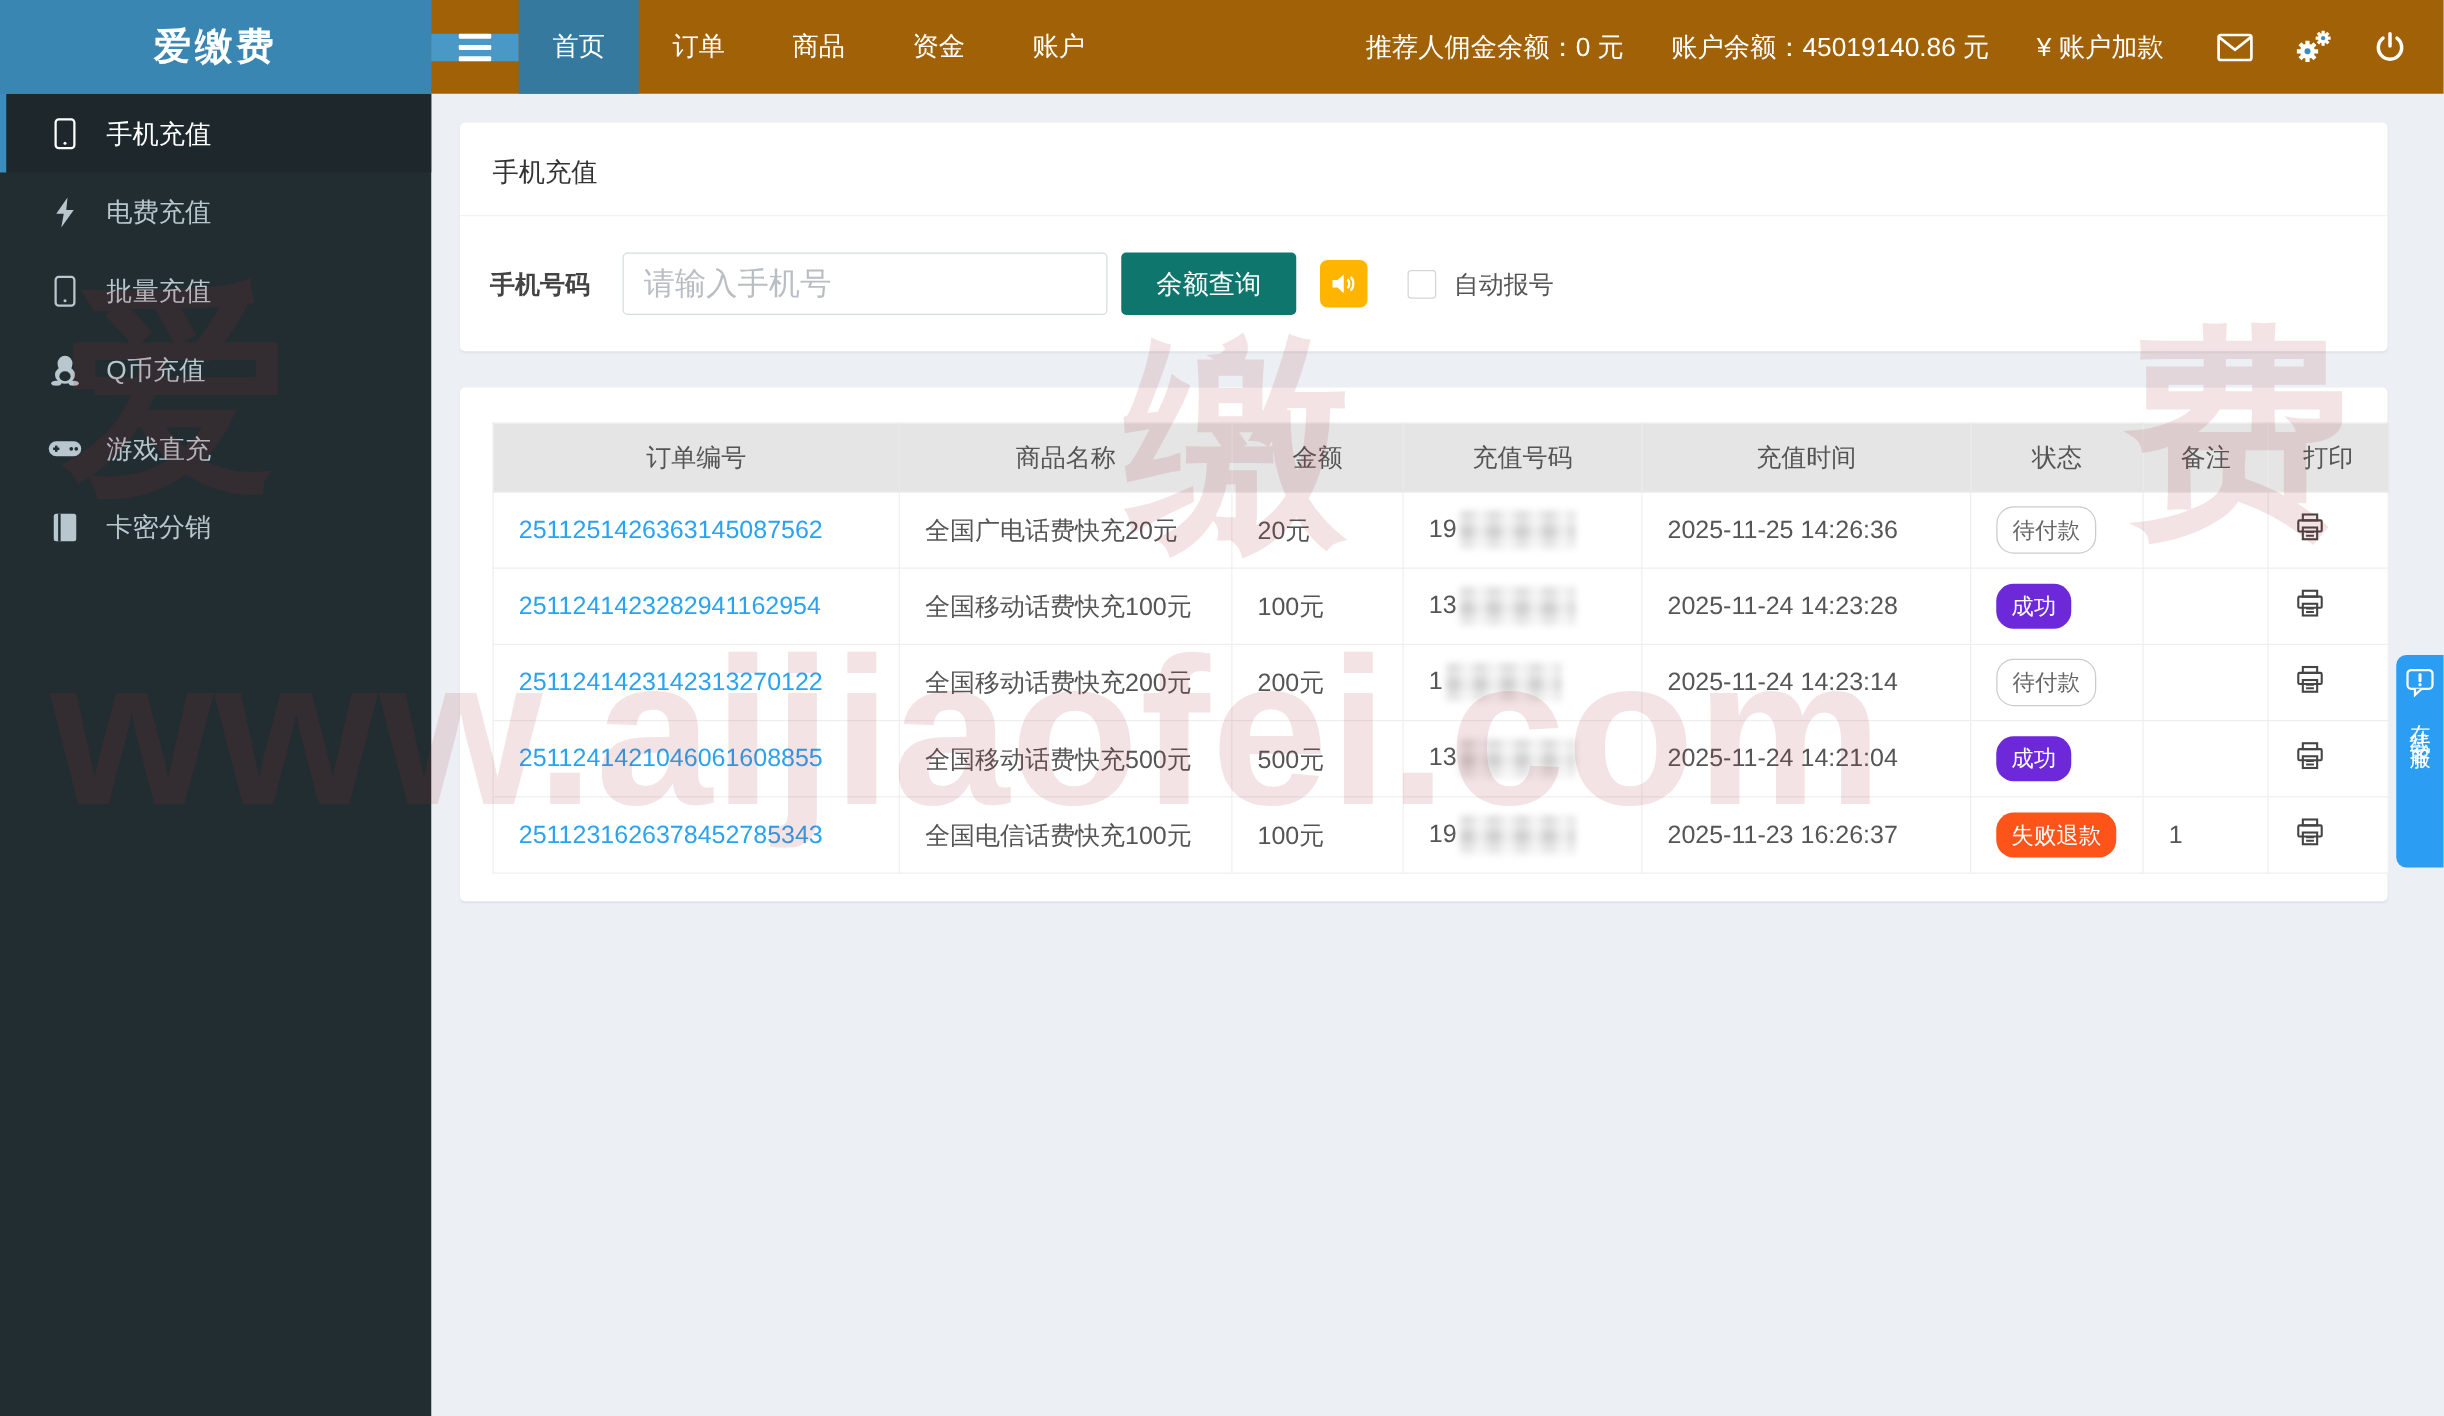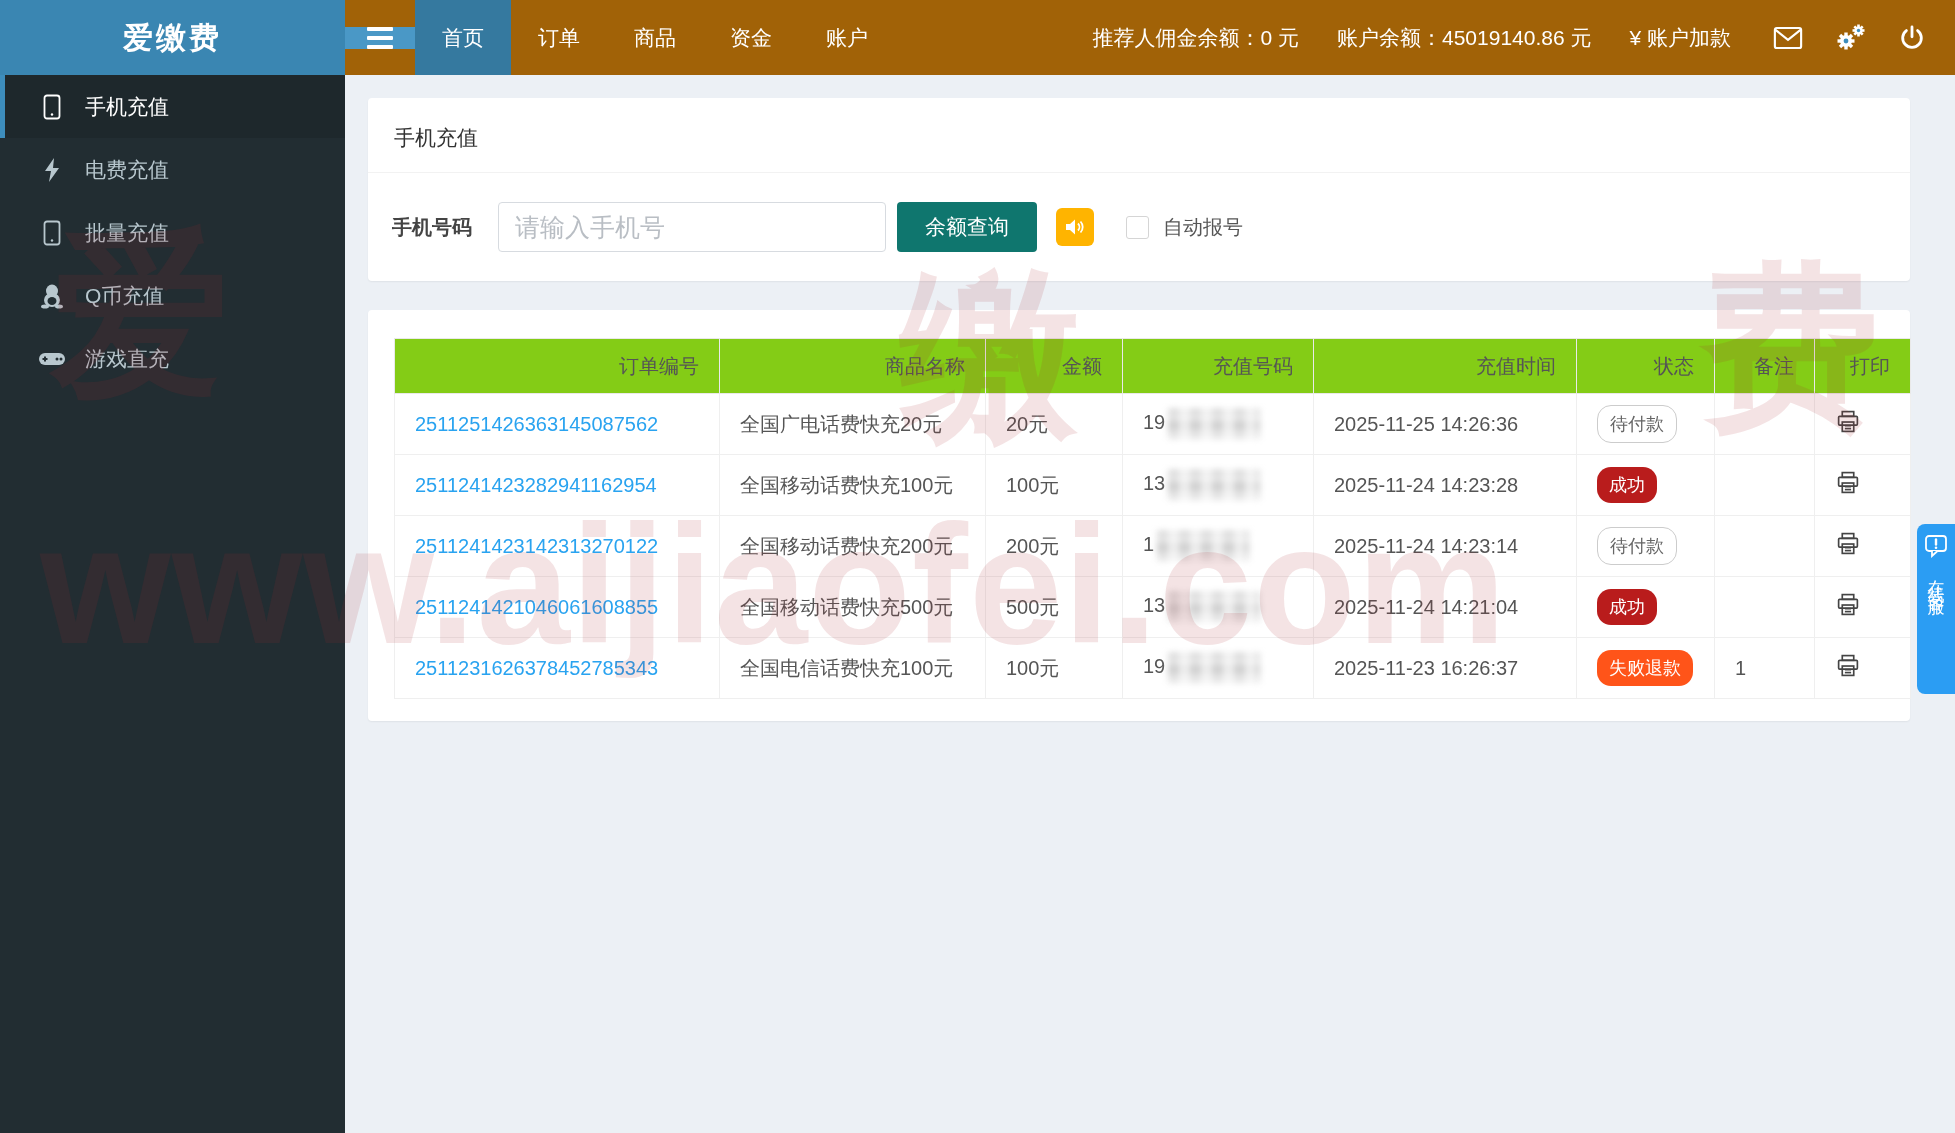--- a/index.html
+++ b/index.html
@@ -34,35 +34,35 @@
   .phone-input { width:388px; height:50px; border:1px solid #d7dbe0; border-radius:4px; font-size:25px; padding:0 16px; color:#333; outline:none; }
   .phone-input::placeholder { color:#b9bec4; }
   .btn-query { width:140px; height:50px; margin-left:11px; background:#0f766e; border:none; border-radius:4px; color:#fff; font-size:21px; cursor:pointer; }
   .btn-speaker { width:38px; height:38px; margin-left:19px; background:#ffb400; border:none; border-radius:6px; display:flex; align-items:center; justify-content:center; cursor:pointer; }
   .checkbox { width:23px; height:23px; margin-left:32px; background:#fff; border:1px solid #d5d5d5; border-radius:3px; display:inline-block; cursor:pointer; flex:none; }
   .cb-label { font-size:20px; color:#555; margin-left:14px; }
 
   
   .orders-panel { margin-top:29px; padding:28px 26px 22px 26px; }
   table { width:100%; border-collapse:collapse; table-layout:fixed; }
-  th { background:#84cc16; font-weight:normal; color:#555; font-size:20px; text-align:right; height:55px; padding:0 20px; border:1px solid #e9e9e9; }
+  th { background:#e5e5e5; font-weight:normal; color:#555; font-size:20px; text-align:center; height:55px; padding:0 20px; border:1px solid #e9e9e9; }
   td { height:61px; font-size:20px; color:#555; padding:0 20px; border:1px solid #efefef; background:#fff; }
   col.c-order { width:325px; } col.c-prod { width:266px; } col.c-amt { width:137px; }
   col.c-phone { width:191px; } col.c-time { width:263px; } col.c-status { width:138px; }
   col.c-remark { width:100px; } col.c-print { width:96px; }
   .order-link { color:#29a3f0; text-decoration:none; cursor:pointer; }
   .phone-cell { white-space:nowrap; }
   .blur-block { display:inline-block; vertical-align:middle; width:92px; height:30px; margin-left:3px; border-radius:2px;
     background:
       repeating-linear-gradient(0deg, rgba(255,255,255,.45) 0 9px, rgba(0,0,0,0) 9px 18px),
       repeating-linear-gradient(90deg,#cfcfcf 0 11px,#ececec 11px 22px);
     filter:blur(3px); }
   .badge { display:inline-block; font-size:18px; border-radius:14px; padding:6px 12px; }
   .badge-pending { background:#fff; border:1px solid #ccc; color:#666; }
-  .badge-success { background:#b91c1c; color:#fff; }
+  .badge-success { background:#6d28d9; color:#fff; }
   .badge-failed { background:#ff5419; color:#fff; }
   .print-btn { display:inline-flex; cursor:pointer; }
   .more-btn { display:block; width:100%; height:53px; margin-top:11px; background:#2196f3; border:none; border-radius:4px; color:#fff; font-size:22px; cursor:pointer; }
 
   
   .service-tab { position:absolute; top:524px; right:0; width:38px; height:170px; background:#2b9df3; border-radius:8px 0 0 8px; display:flex; flex-direction:column; align-items:center; padding-top:10px; cursor:pointer; z-index:50; }
   .service-text { writing-mode:vertical-rl; color:#fff; font-size:17px; letter-spacing:7px; margin-top:8px; }
 
   
   .watermark { position:absolute; inset:0; pointer-events:none; z-index:1000; color:rgba(170,40,45,.13); font-weight:bold; }
@@ -176,20 +176,29 @@
         <svg width="28" height="18" viewBox="0 0 28 18" fill="currentColor">
           <rect x="1" y="3" width="26" height="12" rx="6"></rect>
           <rect x="6" y="6.5" width="2" height="5" fill="#222d32"></rect>
           <rect x="4.5" y="8" width="5" height="2" fill="#222d32"></rect>
           <circle cx="19" cy="9" r="1.5" fill="#222d32"></circle>
           <circle cx="23" cy="9" r="1.5" fill="#222d32"></circle>
         </svg>
       </span>
     <span class="side-label">游戏直充</span>
   </a>
+  <a class="side-item">
+    <span class="side-icon">
+        <svg width="22" height="24" viewBox="0 0 22 24" fill="currentColor">
+          <rect x="2" y="1" width="18" height="22" rx="2"></rect>
+          <rect x="5.5" y="1" width="2" height="22" fill="#222d32"></rect>
+        </svg>
+      </span>
+    <span class="side-label">卡密分销</span>
+  </a>
 </aside>
 
 <main class="content">
 
   <section class="panel">
     <div class="panel-header">手机充值</div>
     <div class="panel-body">
       <label class="form-label">手机号码</label>
       <input class="phone-input" type="text" placeholder="请输入手机号" style="">
       <button class="btn-query">余额查询</button>

